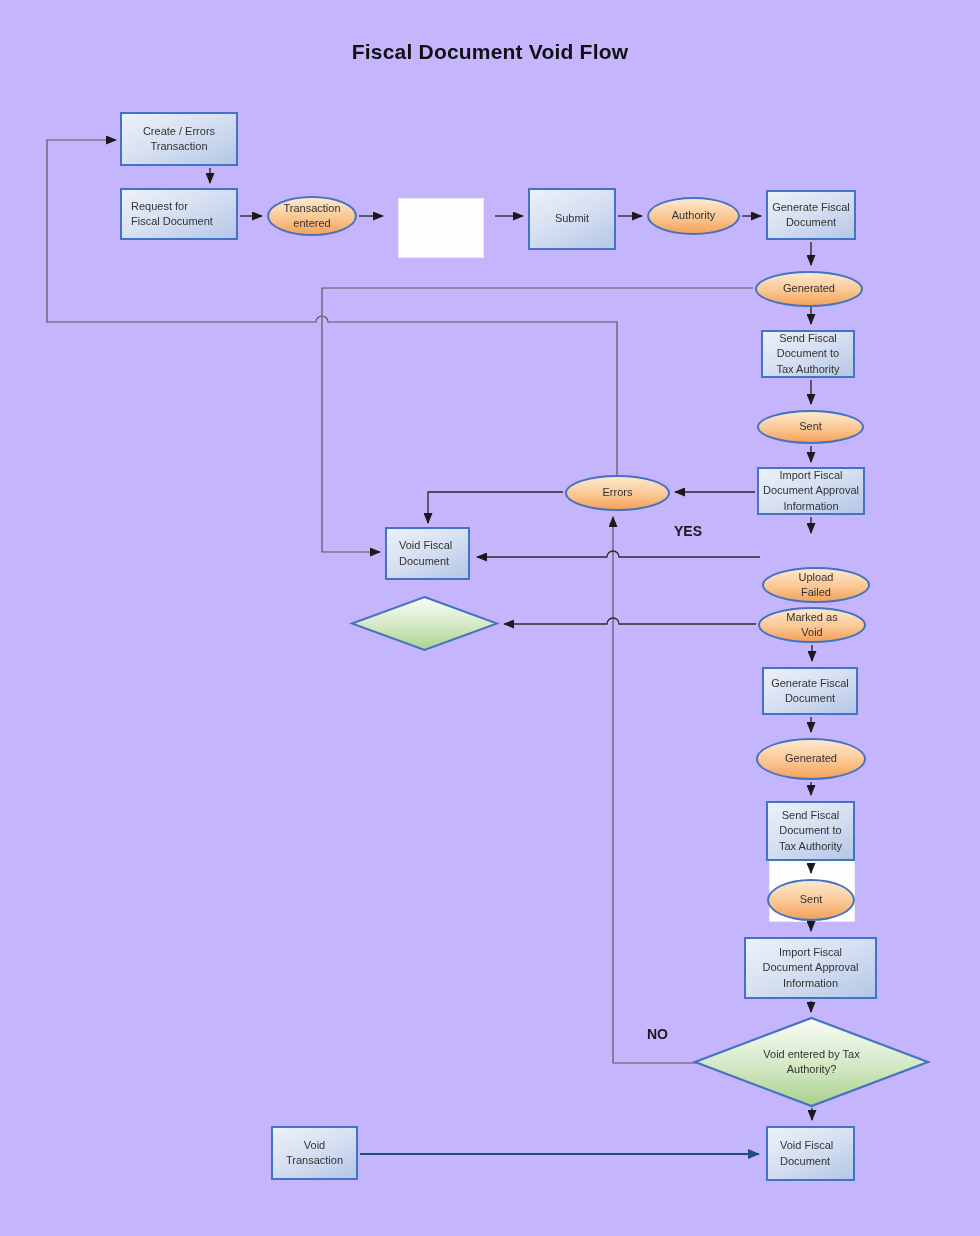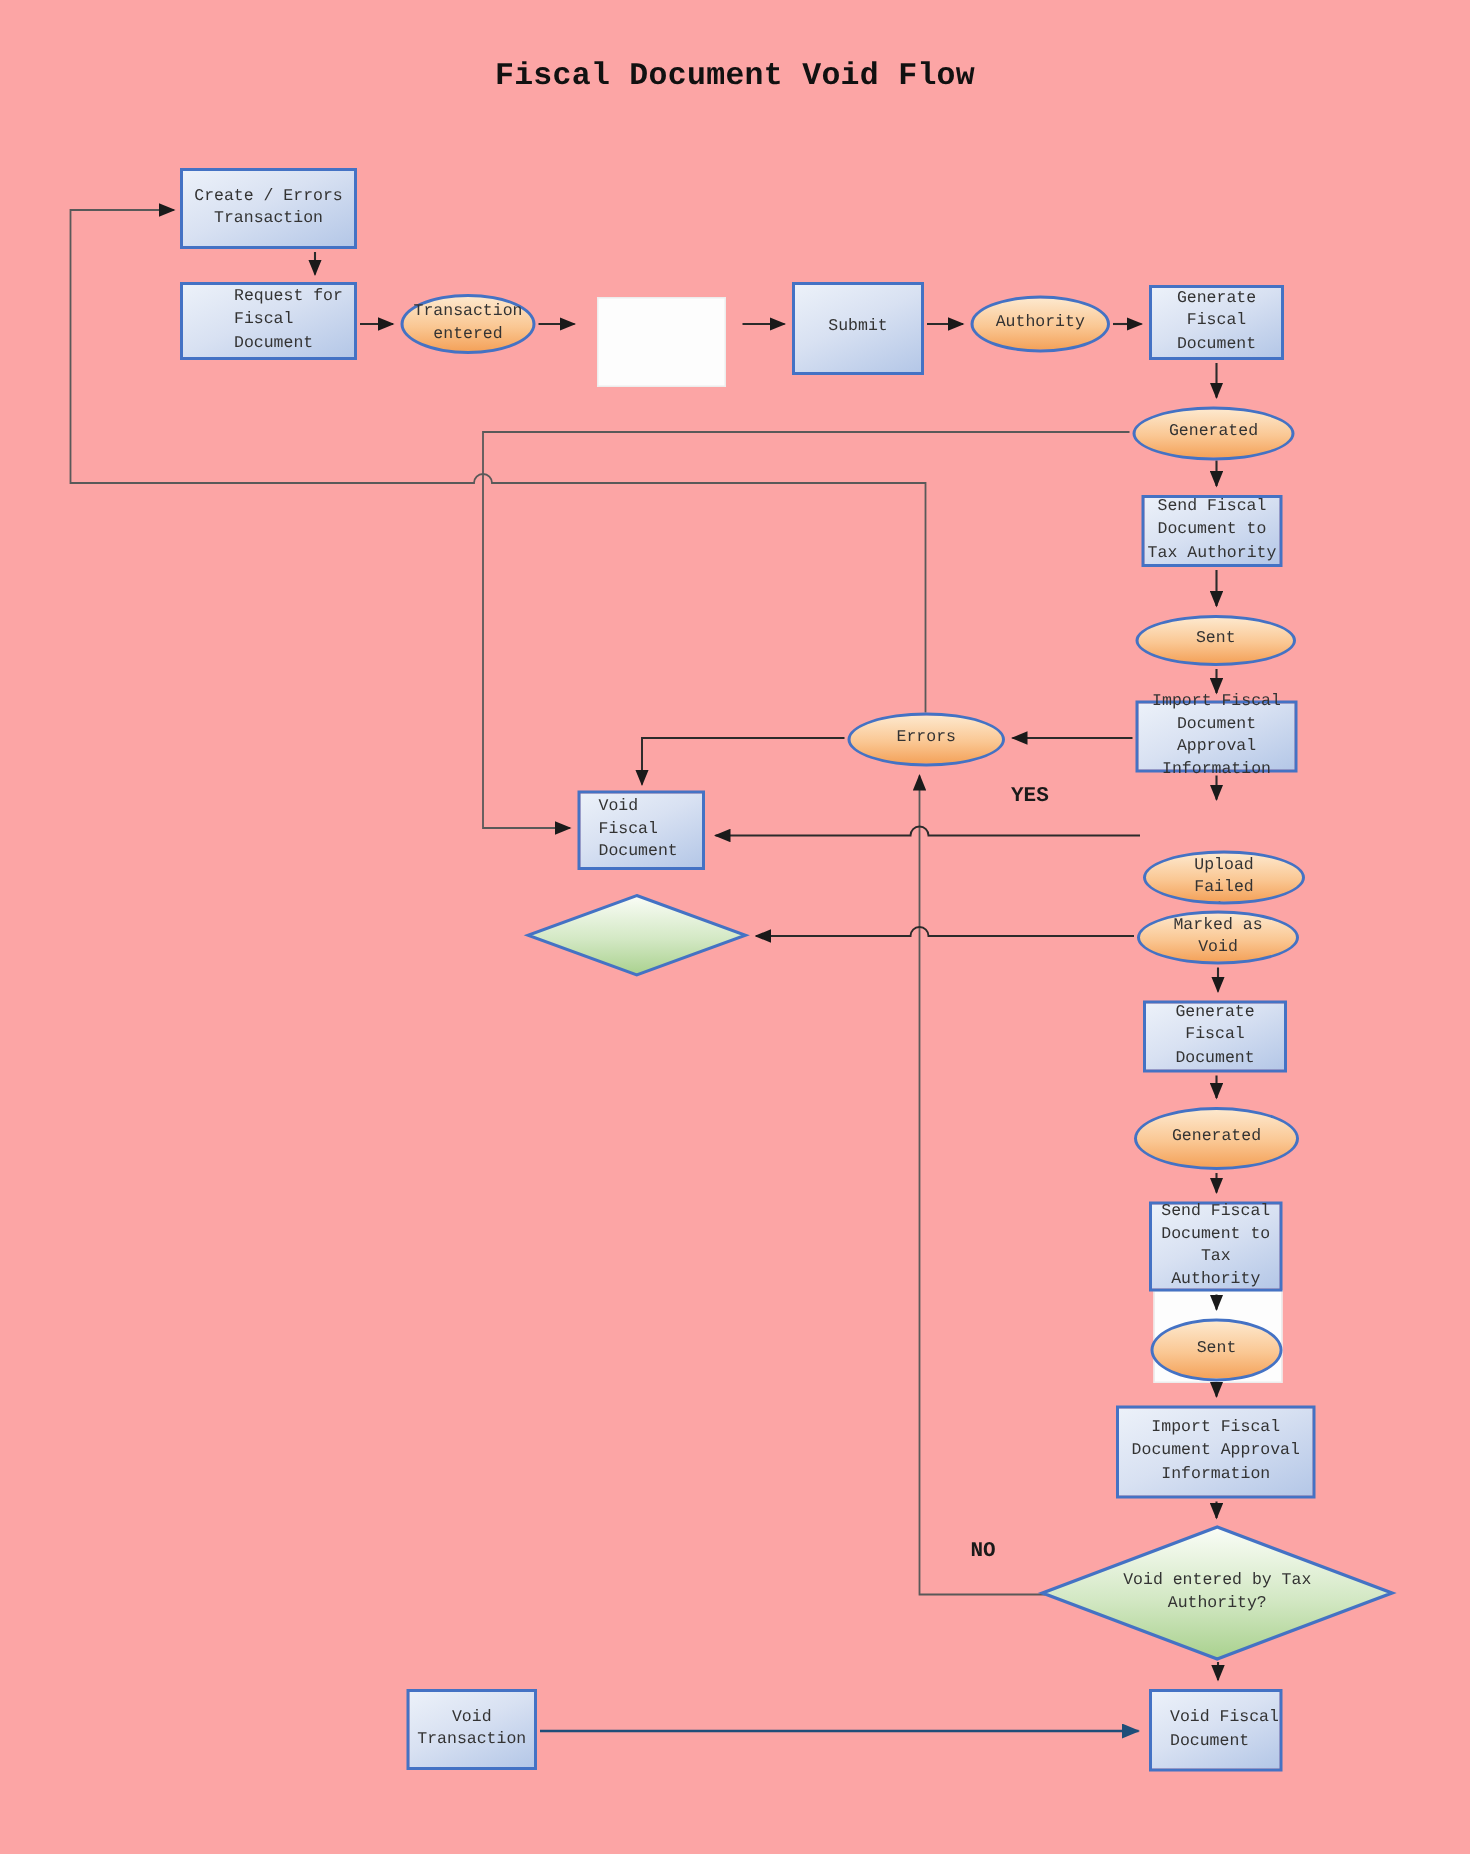--- a/index.html
+++ b/index.html
@@ -1,18 +1,18 @@
 <!DOCTYPE html>
 <html style="--shape-border: #4472C4; --box-fill-top: #ECF1F9; --box-fill-bottom: #B4C7E7; --ellipse-fill-top: #FDE8CD; --ellipse-fill-bottom: #F4A25A; --diamond-fill-top: #FAFDF7; --diamond-fill-bottom: #A9D18E; --connector: #2b2b2b; --connector-feedback: #595959; --connector-navy: #1F4E79; --text: #333333; --title-color: #111111;"><head>
 <meta charset="utf-8">
 <style>
   html,body{margin:0;padding:0;background:#fff;}
   #canvas{
-    position:relative;width:980px;height:1236px;background:#fca5a5;overflow:hidden;
-    font-family:Liberation Mono, monospace;
+    position:relative;width:980px;height:1236px;background:#c4b5fd;overflow:hidden;
+    font-family:Liberation Sans, sans-serif;
   }
   #title{
     position:absolute;left:0;top:40px;width:100%;text-align:center;
     font-size:21px;font-weight:700;color:var(--title-color,#111);
     letter-spacing:.2px;
   }
   .box,.ellipse,.dlabel{
     position:absolute;display:flex;align-items:center;justify-content:center;
     text-align:center;font-size:11px;line-height:1.38;color:var(--text,#333);
     white-space:pre-line;box-sizing:border-box;z-index:2;
@@ -98,21 +98,21 @@
         <stop offset="0.55" stop-color="#D3E8C4"></stop>
         <stop offset="1" stop-color="#A9D18E"></stop>
       </linearGradient>
     </defs>
     <polygon points="424.5,597 497,623.5 424.5,650 352,623.5" fill="url(#gGreen)" stroke="#4472C4" stroke-width="2"></polygon>
     <polygon points="811.5,1018 928,1062 811.5,1106 695,1062" fill="url(#gGreen)" stroke="#4472C4" stroke-width="2.2"></polygon>
   </svg>
 
   <div class="box" style="left:120px;top:112px;width:118px;height:54px;">Create / Errors
 Transaction</div>
-  <div class="box align-left" style="left:120px;top:188px;width:118px;height:52px;padding-left:34px;">Request for
+  <div class="box align-left" style="left:120px;top:188px;width:118px;height:52px;padding-left:9px;">Request for
 Fiscal Document</div>
   <div class="box" style="left:528px;top:188px;width:88px;height:62px;">Submit</div>
   <div class="box" style="left:766px;top:190px;width:90px;height:50px;">Generate Fiscal
 Document</div>
   <div class="box" style="left:761px;top:330px;width:94px;height:48px;">Send Fiscal
 Document to
 Tax Authority</div>
   <div class="box" style="left:757px;top:467px;width:108px;height:48px;">Import Fiscal
 Document Approval
 Information</div>

